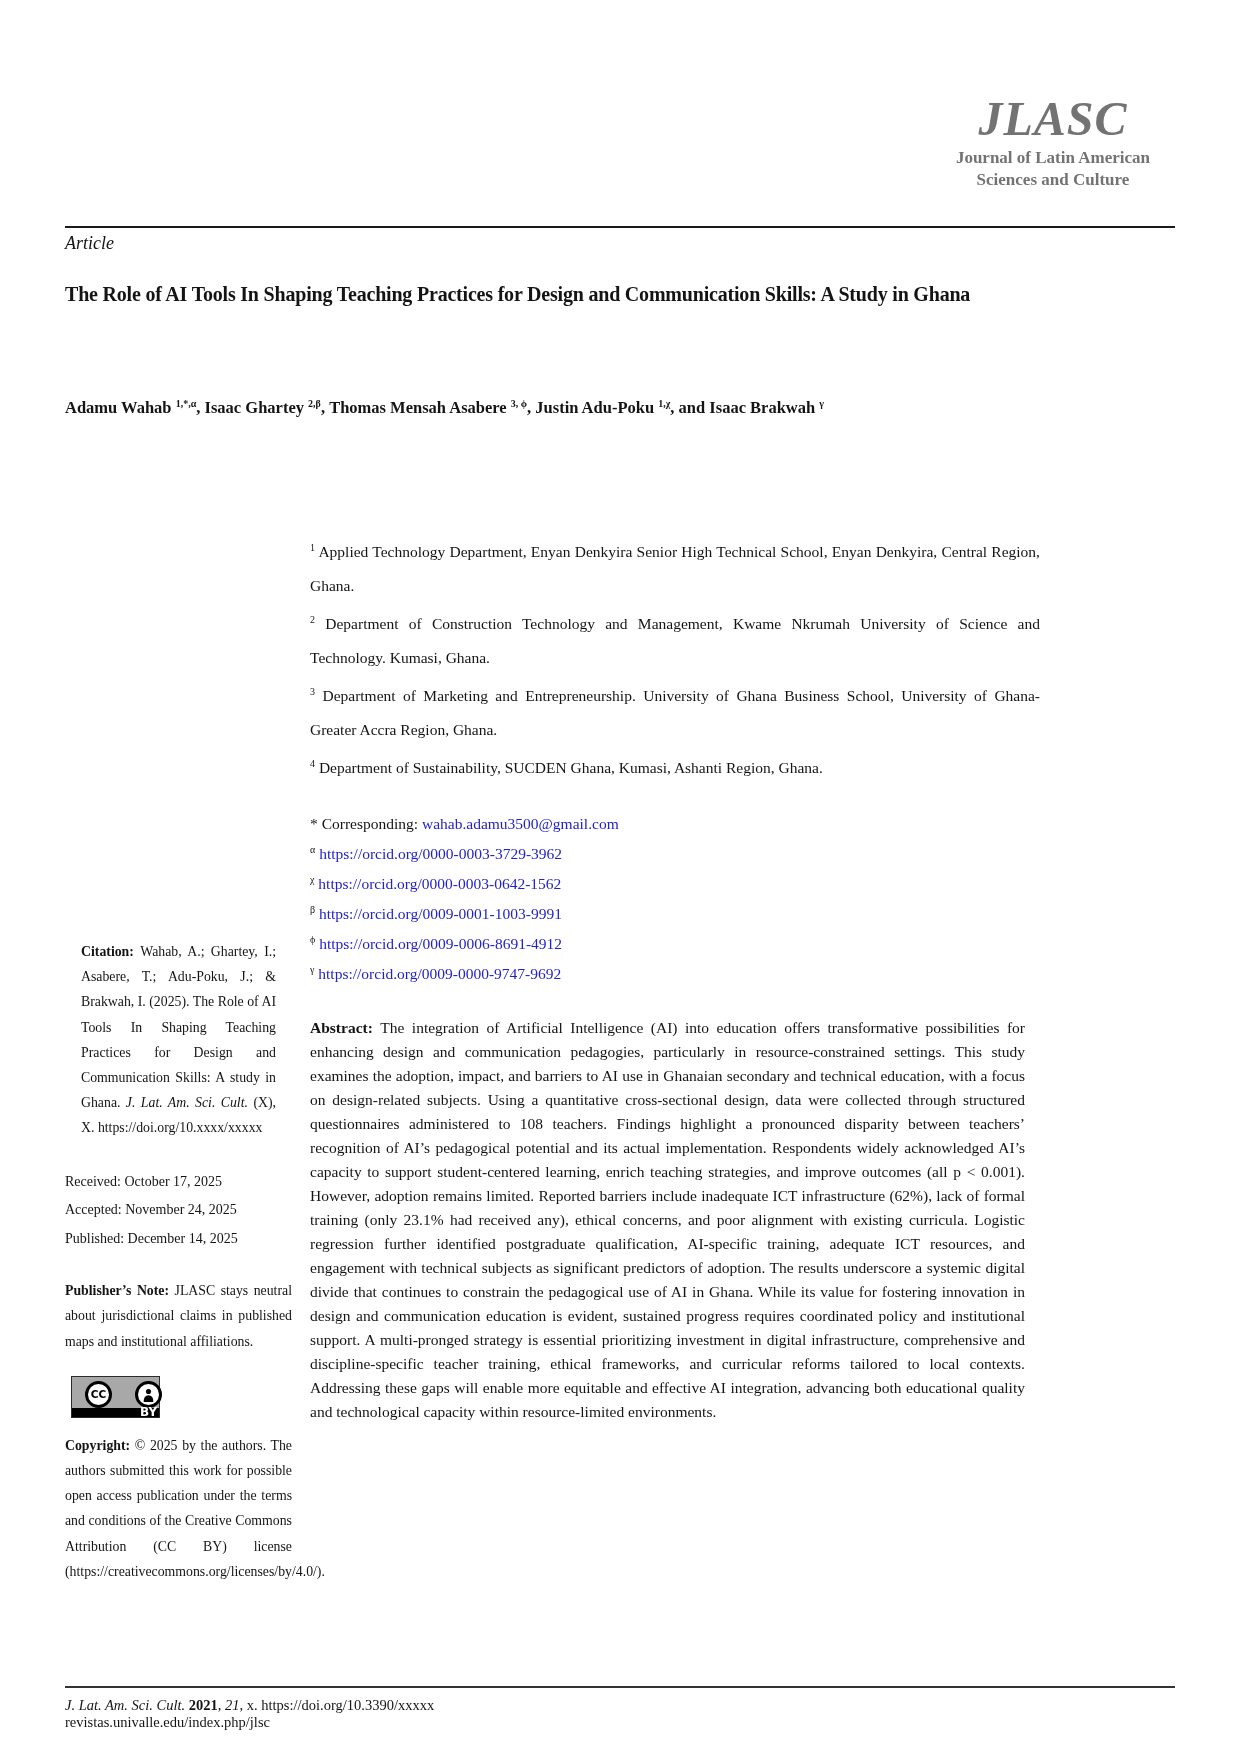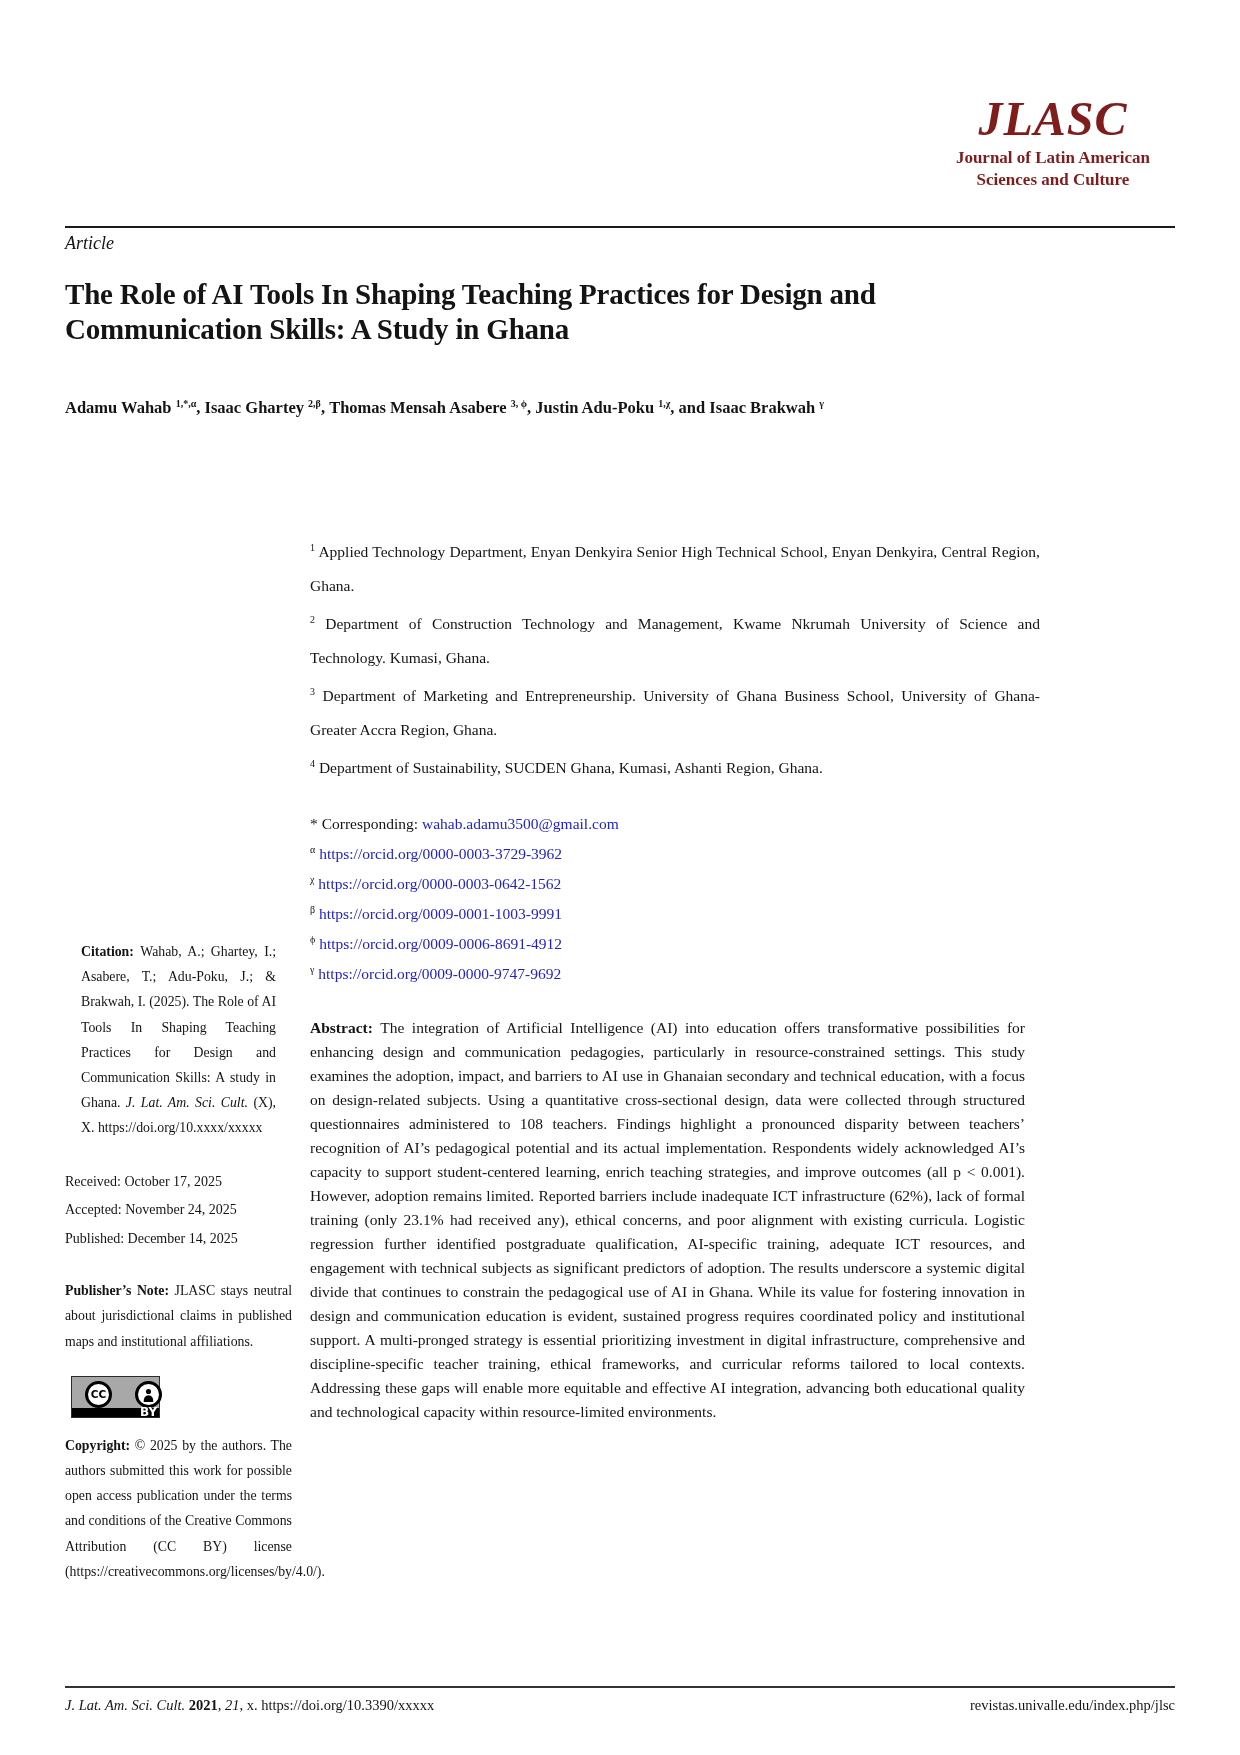--- a/index.html
+++ b/index.html
@@ -1,27 +1,27 @@
 <!DOCTYPE html>
 <html><head>
 <meta charset="utf-8">
 <style>
   html,body{margin:0;padding:0;background:#ffffff;}
   .page{
     position:relative;width:1240px;height:1755px;background:#ffffff;
     font-family:"Liberation Serif",serif;color:#141414;overflow:hidden;
   }
   
-  .logo{position:absolute;top:94px;right:90px;text-align:center;color:#7f1d1d;}
+  .logo{position:absolute;top:94px;right:90px;text-align:center;color:#737373;}
   .logo-name{font-size:48px;font-style:italic;font-weight:600;line-height:1.05;letter-spacing:1px;}
   .logo-sub{font-size:17px;font-weight:600;line-height:1.3;margin-top:3px;}
   .rule-top{position:absolute;left:65px;width:1110px;top:226px;border-top:2px solid #1a1a1a;}
   .article-label{position:absolute;left:65px;top:233px;font-size:18px;font-style:italic;}
   
-  .title{position:absolute;left:65px;top:277px;width:990px;font-size:29px;font-weight:bold;
+  .title{position:absolute;left:65px;top:277px;width:990px;font-size:20px;font-weight:bold;
          line-height:34.5px;letter-spacing:-0.2px;}
   .authors{position:absolute;left:65px;top:397px;width:990px;font-size:16.5px;font-weight:bold;}
   .authors sup{font-size:10px;}
   
   .main{position:absolute;left:65px;top:531px;width:1110px;display:flex;align-items:flex-start;}
   .sidebar{width:245px;flex:none;box-sizing:border-box;padding-top:392px;padding-right:18px;
            font-size:13.8px;line-height:25.2px;}
   .cite{margin:16px;text-align:justify;}
   .dates{margin-top:27px;line-height:28.5px;font-size:14px;}
   .pubnote{margin:25px 0 0 0;text-align:justify;}
@@ -42,21 +42,21 @@
   .affil sup{font-size:10px;}
   .contact{margin-top:25px;line-height:26px;}
   .contact sup{font-size:10px;color:#141414;}
   .link{color:#2222cc;text-decoration:none;cursor:pointer;}
   .abstract{margin:29px 15px 0 0;line-height:24px;text-align:justify;}
   .keywords{margin:26px 0 0 0;line-height:24px;}
   b.lbl{font-weight:bold;}
   
   .rule-bottom{position:absolute;left:65px;width:1110px;top:1686px;border-top:2px solid #333;}
   .footer{position:absolute;left:65px;width:1110px;top:1697px;display:flex;
-          justify-content:space-between;font-size:14.5px;}
+          justify-content:flex-start;font-size:14.5px;flex-direction:column;}
   .f-it{font-style:italic;}
   .f-b{font-weight:bold;}
 </style>
 </head>
 <body>
 
 <div class="page">
 
   <div class="logo">
     <div class="logo-name">JLASC</div>

